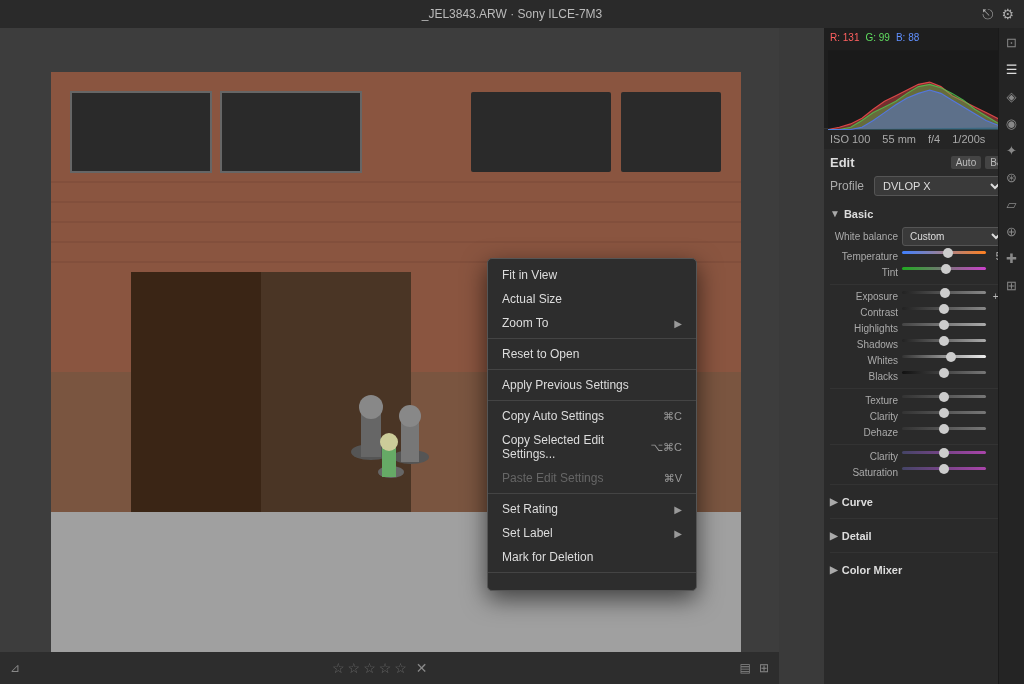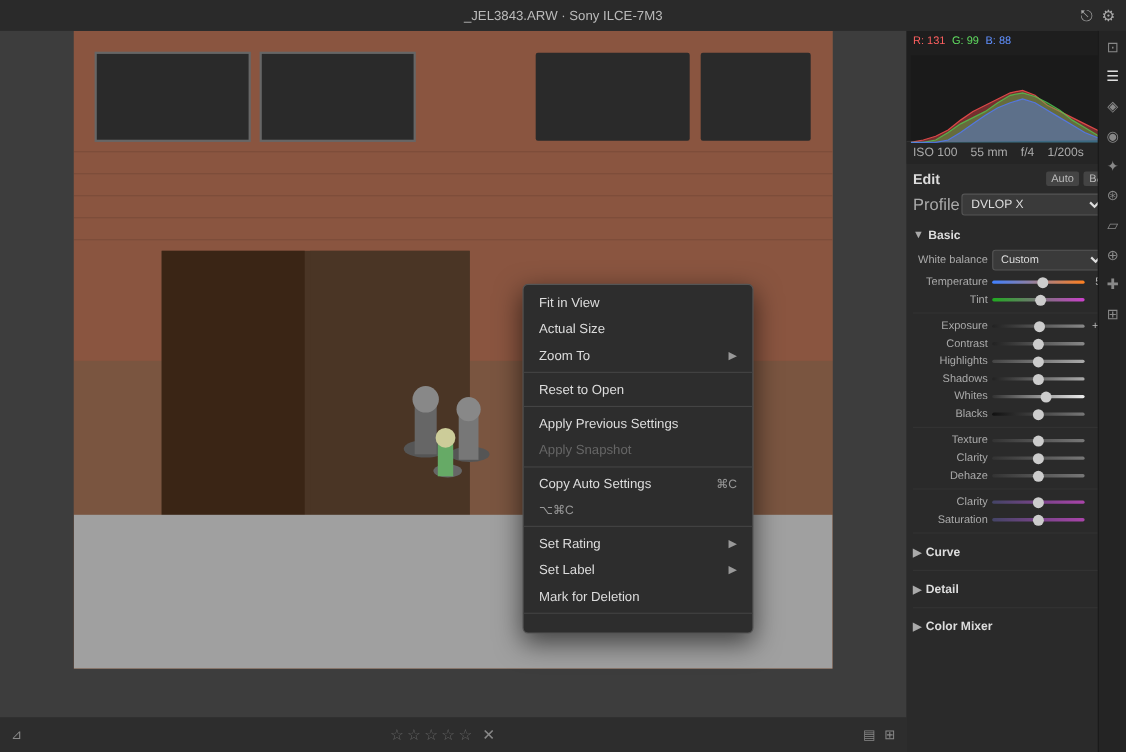--- a/index.html
+++ b/index.html
@@ -53,24 +53,25 @@
       flex: 1;
       background: #3d3d3d;
       display: flex;
       flex-direction: column;
       position: relative;
     }
 
     .image-container {
       flex: 1;
       display: flex;
-      align-items: flex-start;
+      align-items: flex-end;
       justify-content: center;
       overflow: hidden;
       position: relative;
+      margin-left: 12px;
     }
 
     .photo-image {
       width: 690px;
       height: 580px;
       background: linear-gradient(180deg, 
         #6b4a3a 0%, #7a5540 5%,
         #8a6548 10%, #6b4030 15%,
         #5a3525 20%, #7a5540 25%,
         #8a6548 30%, #6b4030 35%,
@@ -196,21 +197,21 @@
     }
 
     .profile-row {
       display: flex;
       align-items: center;
       gap: 4px;
       margin-bottom: 8px;
     }
     .profile-label {
       color: #aaa;
-      font-size: 15px;
+      font-size: 12px;
       width: 40px;
     }
     .profile-select {
       flex: 1;
       background: #3a3a3a;
       border: 1px solid #555;
       color: #ddd;
       font-size: 11px;
       padding: 2px 4px;
       border-radius: 3px;
@@ -239,21 +240,20 @@
       color: #aaa;
       font-size: 10px;
     }
     .section-eye {
       color: #aaa;
       font-size: 11px;
     }
 
     .slider-row {
       display: flex;
-      align-items: center;
       margin-bottom: 5px;
       gap: 4px;
     }
     .slider-label {
       width: 68px;
       font-size: 10px;
       color: #aaa;
       text-align: right;
       flex-shrink: 0;
     }
@@ -475,30 +475,32 @@
           <span class="menu-arrow">▶</span>
         </div>
         <div class="menu-separator"></div>
         <div class="menu-item">
           <span>Reset to Open</span>
         </div>
         <div class="menu-separator"></div>
         <div class="menu-item">
           <span>Apply Previous Settings</span>
         </div>
-        <div class="menu-item disabled">
-          <span>Apply Snapshot</span>
-        </div>
         <div class="menu-separator"></div>
         <div class="menu-item">
           <span>Copy Auto Settings</span>
           <span class="menu-shortcut">⌘C</span>
         </div>
         <div class="menu-item">
+          <span>Copy Selected Edit Settings...</span>
           <span class="menu-shortcut">⌥⌘C</span>
+        </div>
+        <div class="menu-item disabled">
+          <span>Paste Edit Settings</span>
+          <span class="menu-shortcut">⌘V</span>
         </div>
         <div class="menu-separator"></div>
         <div class="menu-item">
           <span>Set Rating</span>
           <span class="menu-arrow">▶</span>
         </div>
         <div class="menu-item">
           <span>Set Label</span>
           <span class="menu-arrow">▶</span>
         </div>
@@ -526,21 +528,21 @@
         <span>☆</span>
         <span style="color:#888;margin-left:6px;">✕</span>
       </div>
       <div class="bottom-bar-right">
         <span style="color:#888;">▤</span>
         <span style="color:#888;">⊞</span>
       </div>
     </div>
   </div>
 
-  <div class="right-panel" style="position:relative;">
+  <div class="right-panel" style="position:relative;margin-left:45px;">
 
     <div class="histogram-area">
       <div class="rgb-values">
         <span class="rgb-r">R: 131</span>
         <span class="rgb-g">G: 99</span>
         <span class="rgb-b">B: 88</span>
       </div>
       
       <svg class="histogram-canvas" viewBox="0 0 170 70">
 

